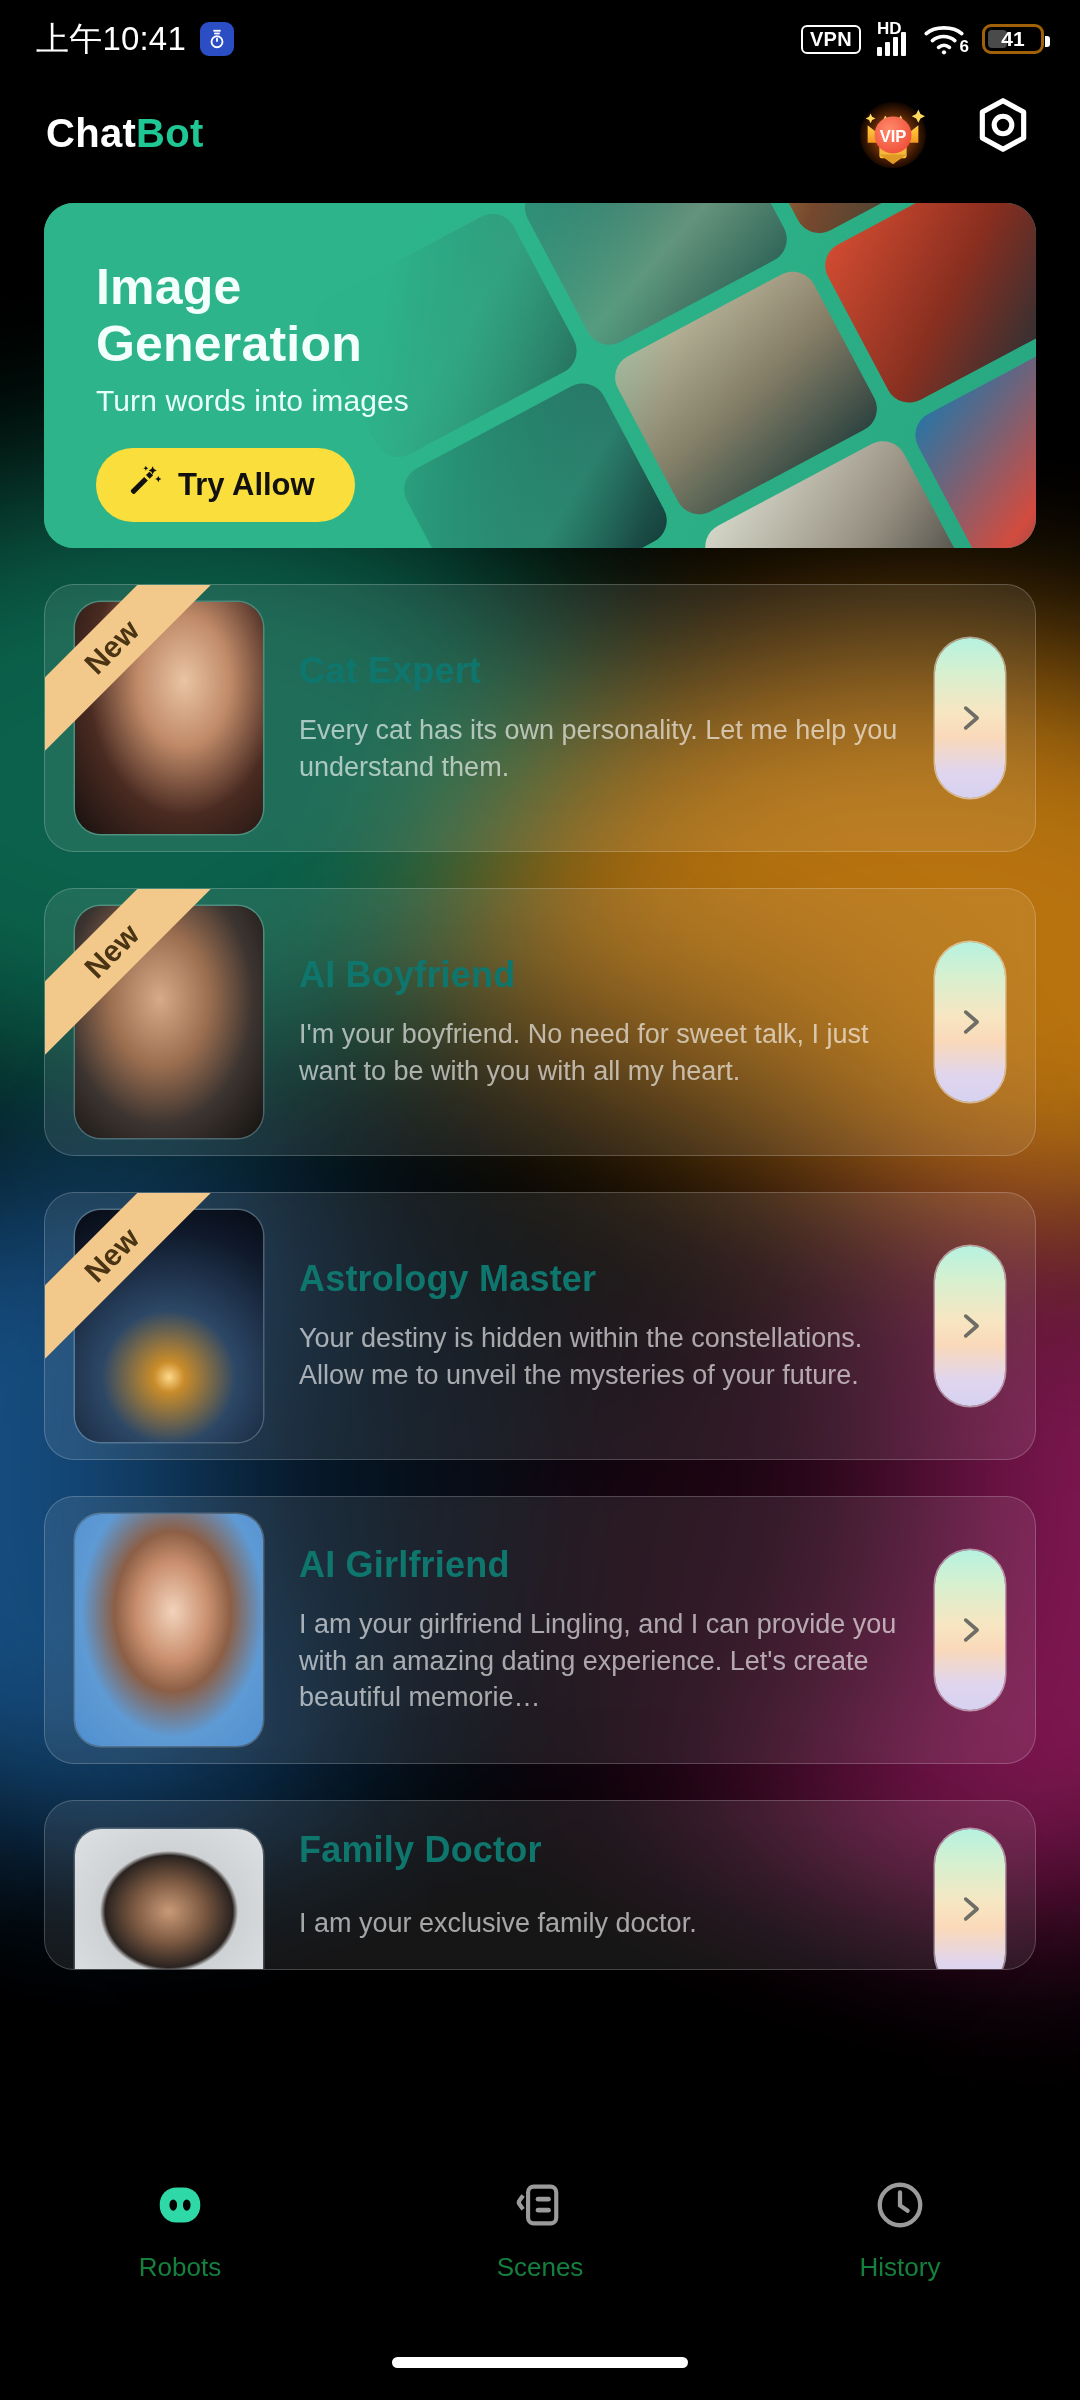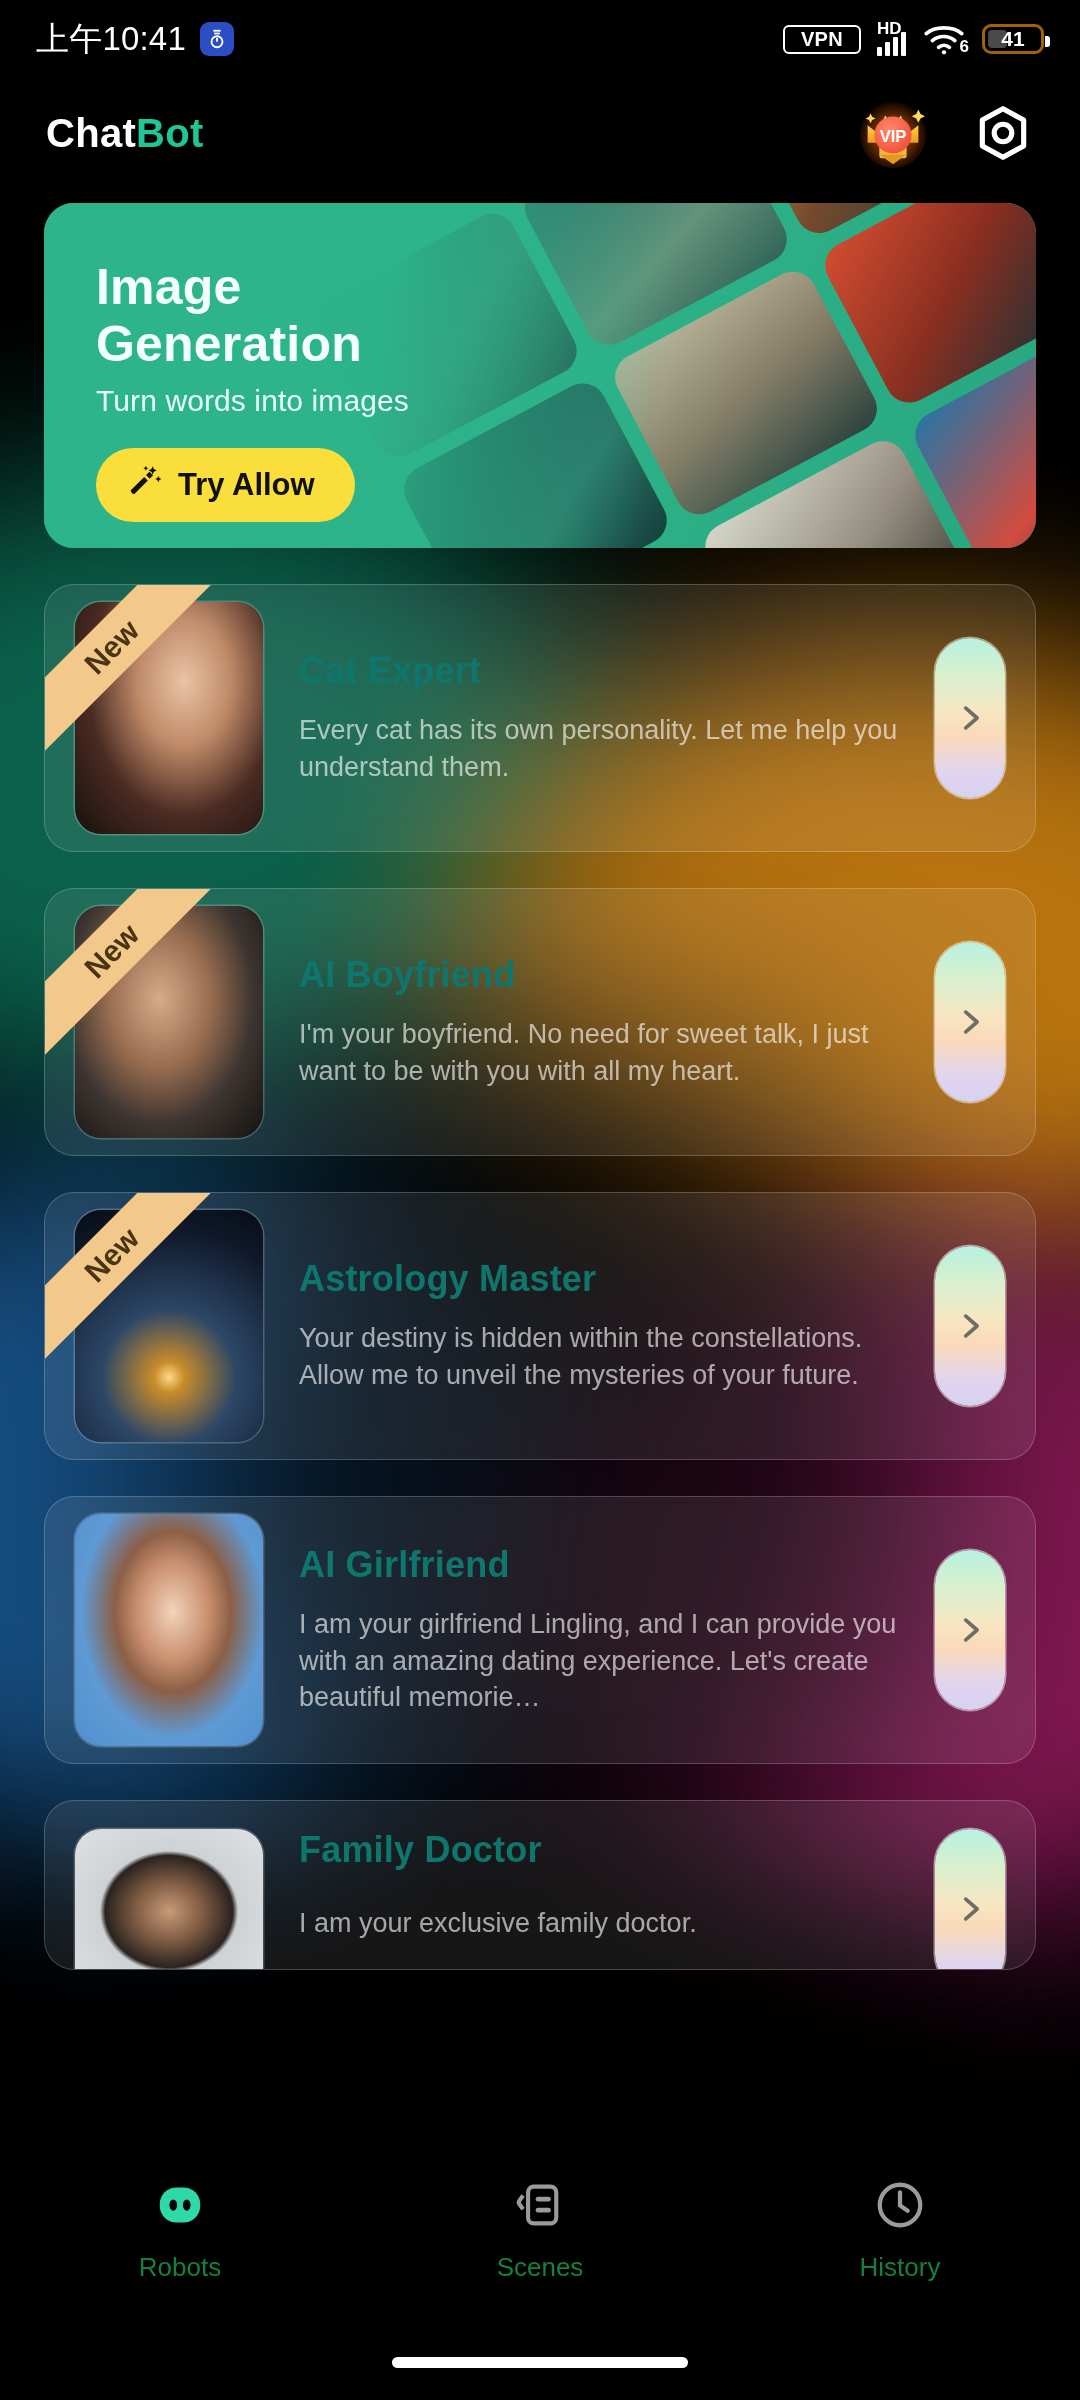--- a/index.html
+++ b/index.html
@@ -27,21 +27,21 @@
     padding:0 36px; justify-content:space-between;
   }
   .sb-left { display:flex; align-items:center; gap:14px; }
   .sb-time { font-size:33px; font-weight:500; letter-spacing:.2px; color:#fff; }
   .sb-appicon {
     width:34px; height:34px; border-radius:9px; background:#2b4ec4;
     display:flex; align-items:center; justify-content:center;
   }
   .sb-right { display:flex; align-items:center; gap:16px; }
   .vpn-box {
-    border:2.5px solid #fff; border-radius:6px; padding:1px 16px;
+    border:2.5px solid #fff; border-radius:6px; padding:1px 7px;
     font-size:20px; font-weight:700; letter-spacing:.3px; line-height:1.15;
   }
   .sig-wrap { position:relative; display:flex; align-items:flex-end; gap:3px; height:34px; }
   .hd-lbl { position:absolute; top:-2px; left:0; font-size:17px; font-weight:700; line-height:1; }
   .bars { display:flex; align-items:flex-end; gap:3px; height:26px; margin-top:8px; }
   .bars i { width:5px; background:#fff; border-radius:1px; display:block; }
   .bars i:nth-child(1){height:9px;} .bars i:nth-child(2){height:14px;}
   .bars i:nth-child(3){height:19px;} .bars i:nth-child(4){height:24px;}
   .wifi-wrap { position:relative; width:44px; height:34px; }
   .wifi6 { position:absolute; right:-3px; bottom:-1px; font-size:17px; font-weight:700; }
@@ -60,21 +60,21 @@
   .batt-num { position:relative; font-size:21px; font-weight:700; z-index:2; }
 
   
   .appbar {
     position:relative; z-index:5;
     height:110px; display:flex; align-items:center;
     padding:0 46px; justify-content:space-between;
   }
   .brand { font-size:40px; font-weight:700; letter-spacing:.3px; }
   .brand .b2 { color:#1fc795; }
-  .appbar-right { display:flex; align-items:center; gap:40px; }
+  .appbar-right { display:flex; align-items:flex-start; gap:40px; }
   .vip-badge { width:78px; height:78px; position:relative; }
   .settings-icon { width:62px; height:62px; }
 
   
   .content { position:relative; z-index:4; padding:15px 44px; }
 
   
   .banner {
     position:relative; height:345px; border-radius:30px; overflow:hidden;
     background:linear-gradient(115deg,#2fb58a 0%,#2bb489 40%,#2cae85 70%,#27a680 100%);

